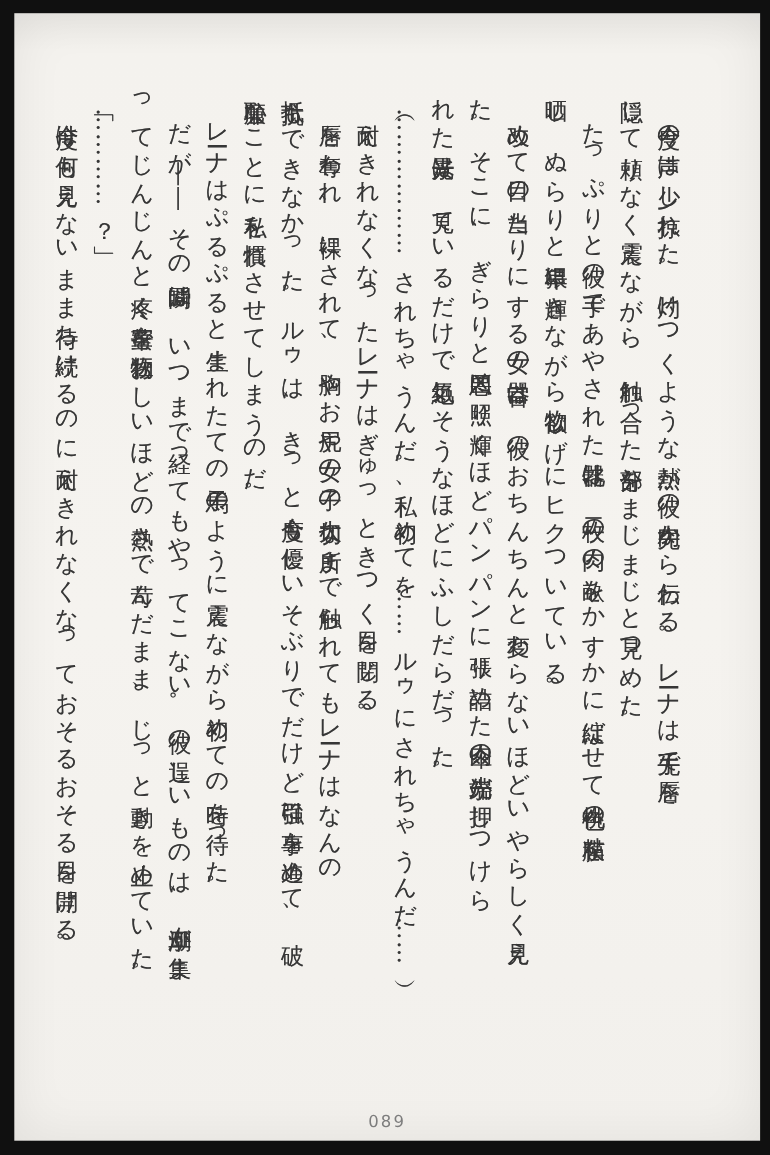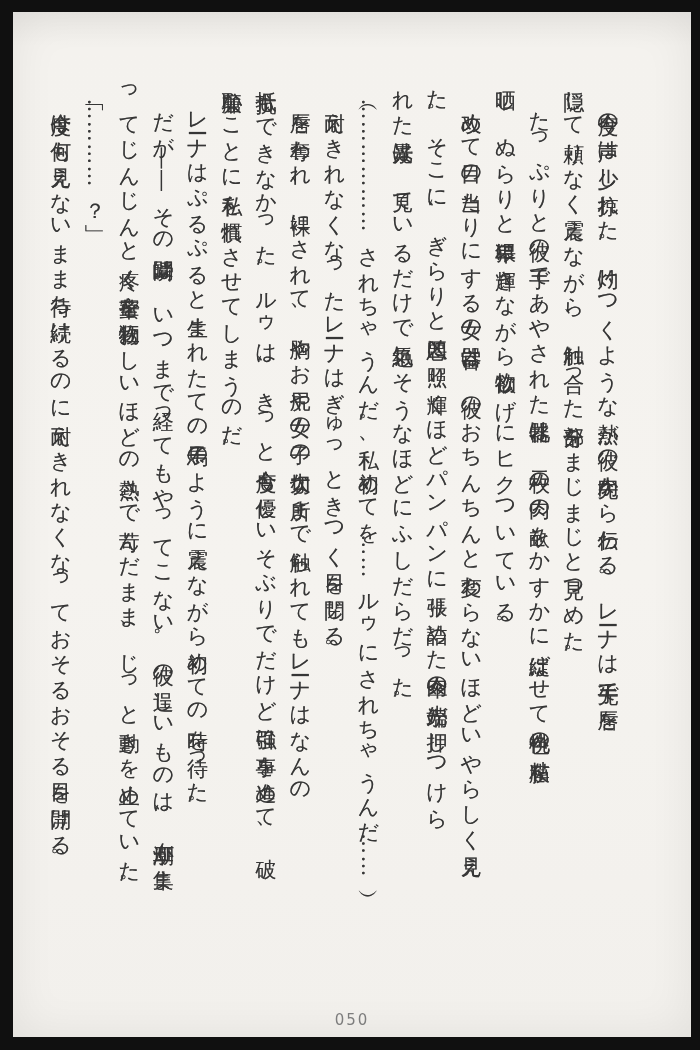--- a/index.html
+++ b/index.html
@@ -69,14 +69,14 @@
       <div class="text-column indent">耐えきれなくなったレーナはぎゅっときつく目を閉じる。</div>
       <div class="text-column indent">唇を奪われ、裸にされて、胸やお尻や女の子の大切な所まで触られてもレーナはなんの</div>
       <div class="text-column">抵抗もできなかった。ルゥは、きっと今度も優しいそぶりでだけど強引に事を進めて、破</div>
       <div class="text-column">廉恥なことに私を慣れさせてしまうのだ。</div>
       <div class="text-column indent">レーナはぷるぷると生まれたての子馬のように震えながら初めての時を待った。</div>
       <div class="text-column indent">だが――その瞬間は、いつまで経ってもやってこない。彼の逞しいものは、血潮が集ま</div>
       <div class="text-column">ってじんじんと疼く蜜華を物狂おしいほどの熱さで苛んだまま、じっと動きを止めていた。</div>
       <div class="text-column indent">「…………？」</div>
       <div class="text-column indent">今度は何も見えないまま待ち続けるのに耐えきれなくなっておそるおそる目を開ける。</div>
     </div>
-  <div class="page-number">050</div>
+  <div class="page-number">089</div>
 </div>
 
 </body></html>

